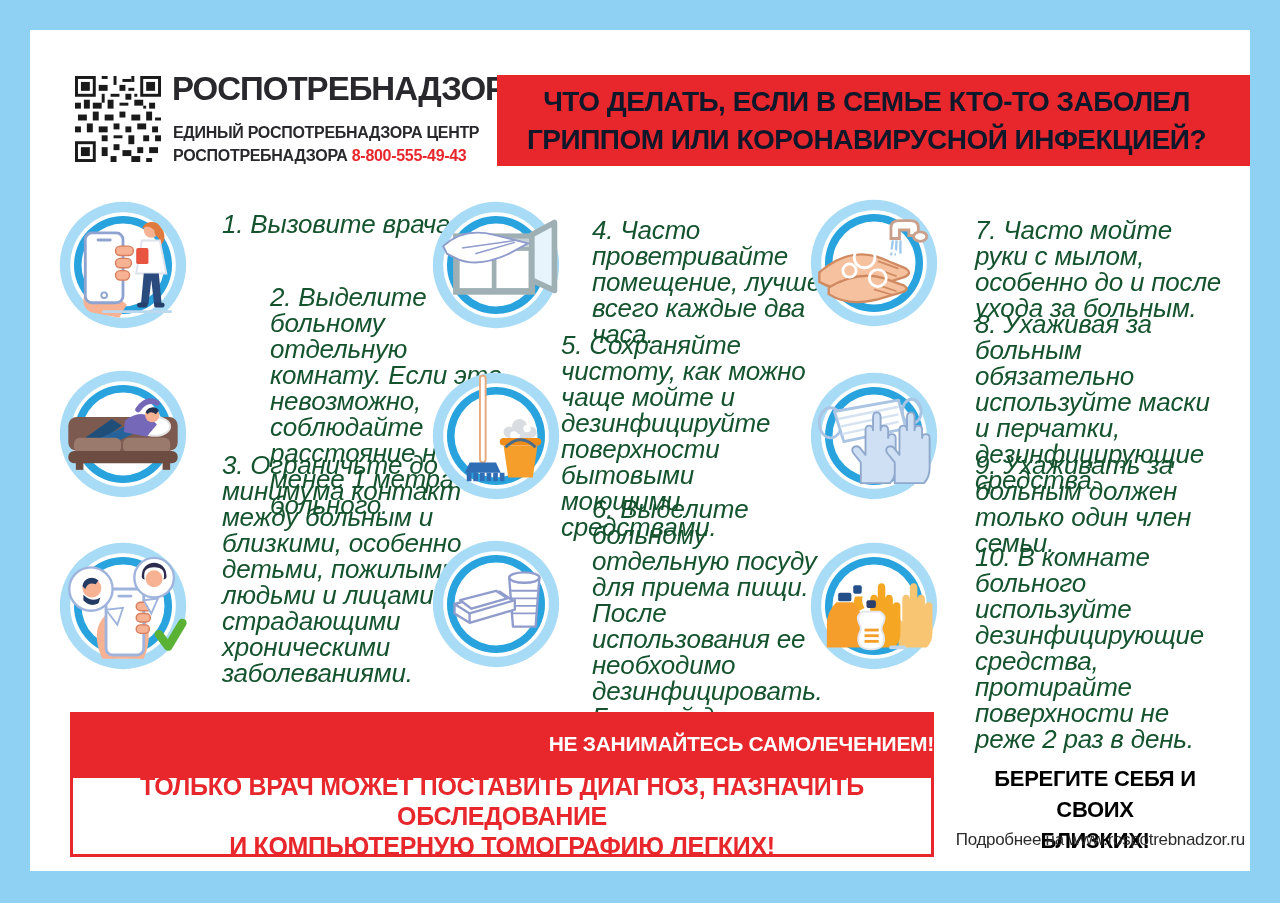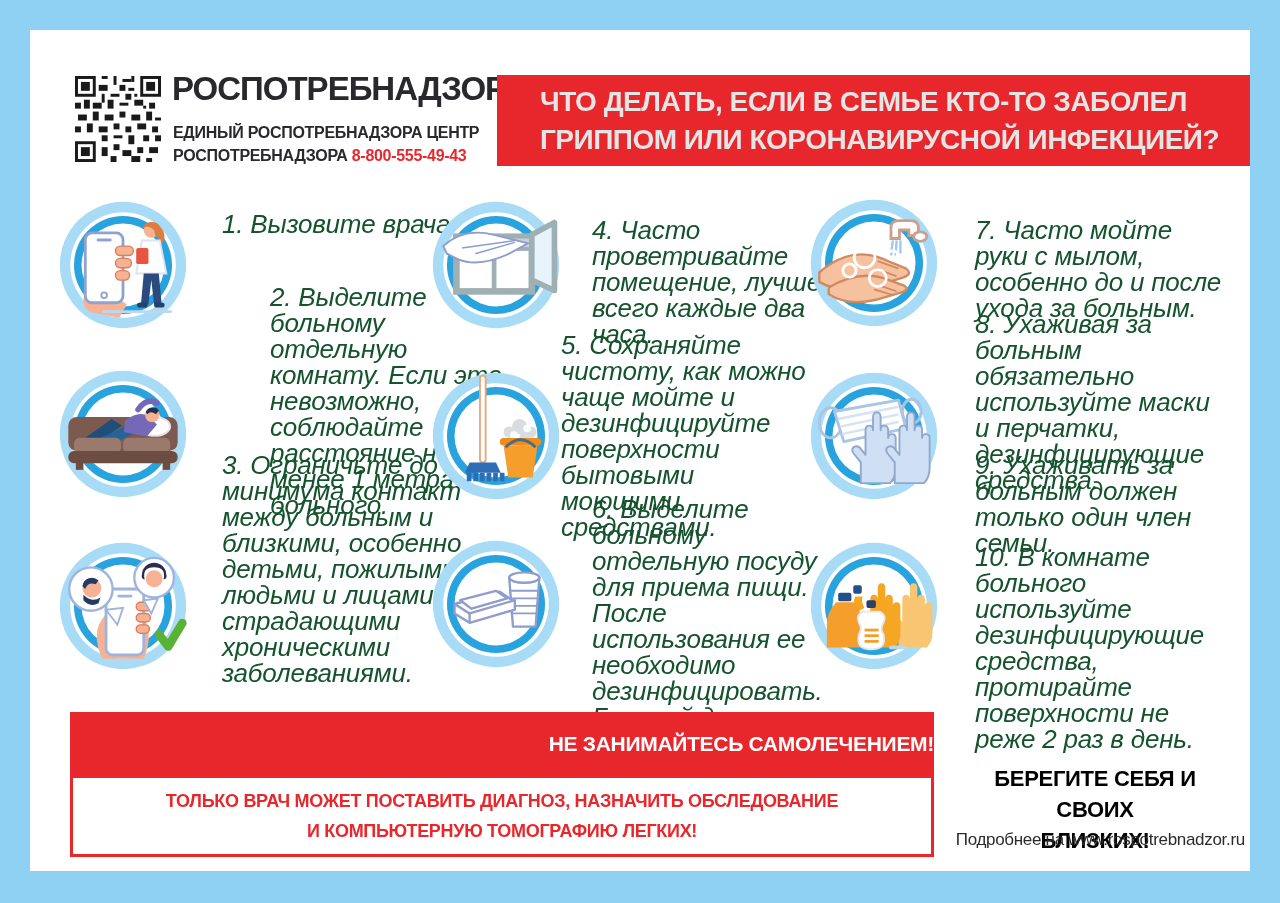--- a/index.html
+++ b/index.html
@@ -11,37 +11,37 @@
   .qr{position:absolute;left:75px;top:76px;width:86px;height:86px;}
   .brand-title{position:absolute;left:172px;top:70px;font-size:33px;font-weight:700;
     color:#29282c;letter-spacing:-1px;white-space:nowrap;}
   .brand-sub{position:absolute;left:173px;top:121px;font-size:16px;font-weight:700;
     color:#29282c;line-height:23px;letter-spacing:-0.3px;white-space:nowrap;}
   .phone{color:#e8272c;}
 
   
   .banner{position:absolute;left:497px;top:75px;width:753px;height:91px;background:#e8272c;
     display:flex;align-items:center;}
-  .banner-text{padding-left:43px;color:#e5e5e5;font-size:28px;font-weight:700;line-height:38px;
-    letter-spacing:-0.5px;white-space:pre-line;}
+  .banner-text{padding-left:30px;color:#0f172a;font-size:28px;font-weight:700;line-height:38px;
+    letter-spacing:-0.5px;white-space:pre-line;text-align:center;}
 
   
   .step{position:absolute;font-size:26px;line-height:26px;color:#14532d;letter-spacing:-0.2px;font-style:italic;}
 
   
   .badge{position:absolute;width:132px;height:132px;}
   .badge svg{width:132px;height:132px;display:block;overflow:visible;}
 
   
   .warn1{position:absolute;left:70px;top:712px;width:864px;height:63px;background:#e8272c;
     display:flex;align-items:center;justify-content:flex-end;}
   .warn1-text{color:#ffffff;font-size:21px;font-weight:700;letter-spacing:-0.3px;}
   .warn2{position:absolute;left:70px;top:775px;width:858px;height:76px;background:#ffffff;
     border:3px solid #e8272c;display:flex;align-items:center;justify-content:center;}
-  .warn2-text{color:#e8272c;font-size:18px;font-weight:700;line-height:30px;text-align:center;
+  .warn2-text{color:#e8272c;font-size:25px;font-weight:700;line-height:30px;text-align:center;
     letter-spacing:-0.3px;white-space:pre-line;}
   .take-care{position:absolute;left:955px;top:763px;width:280px;color:#000000;font-size:22px;
     font-weight:700;line-height:31px;text-align:center;letter-spacing:-0.3px;white-space:pre-line;}
   .more-info{position:absolute;left:945px;top:830px;width:300px;color:#2b2b2b;font-size:17px;
     text-align:right;letter-spacing:-0.3px;}
 </style>
 </head>
 <body>
 
 <div class="stage">

